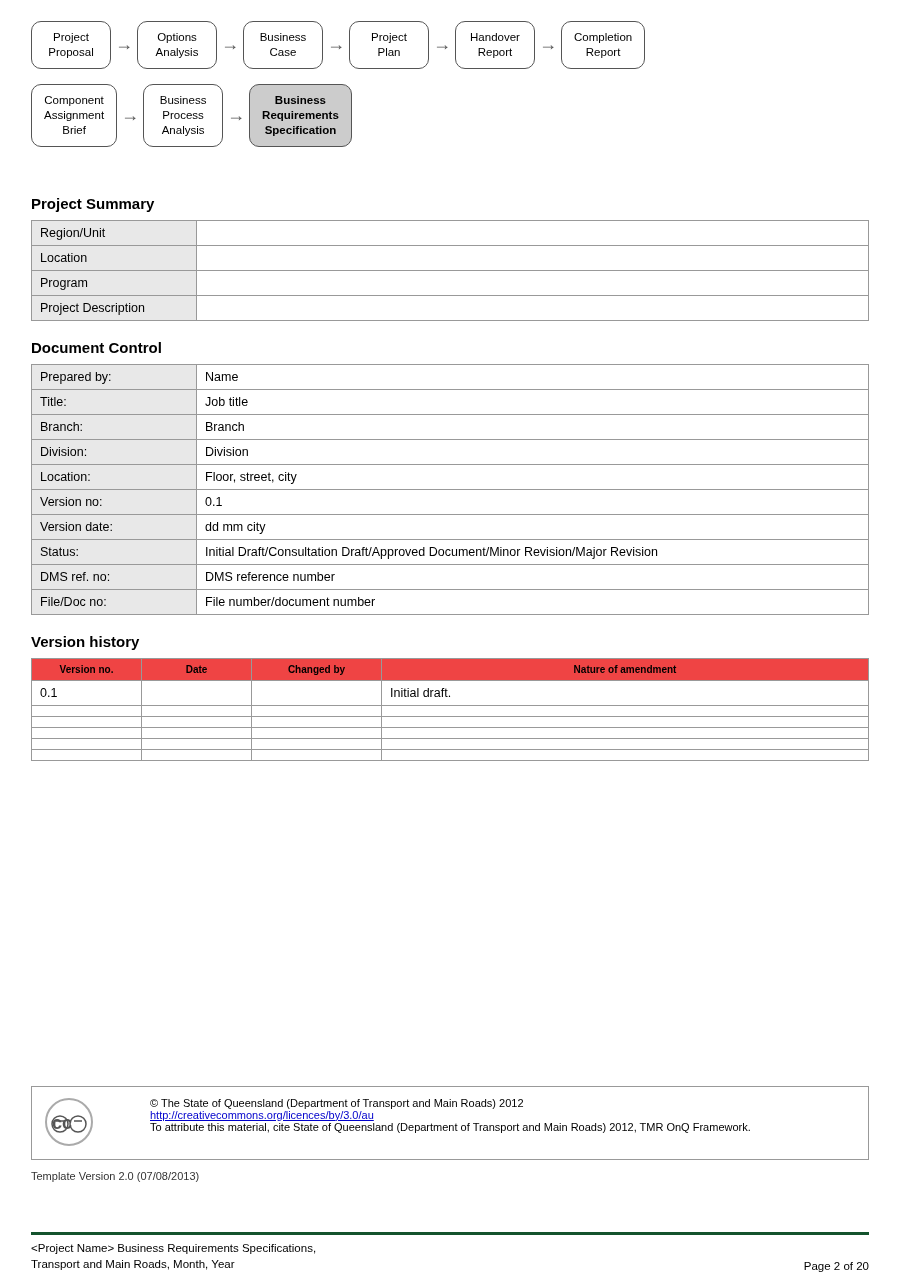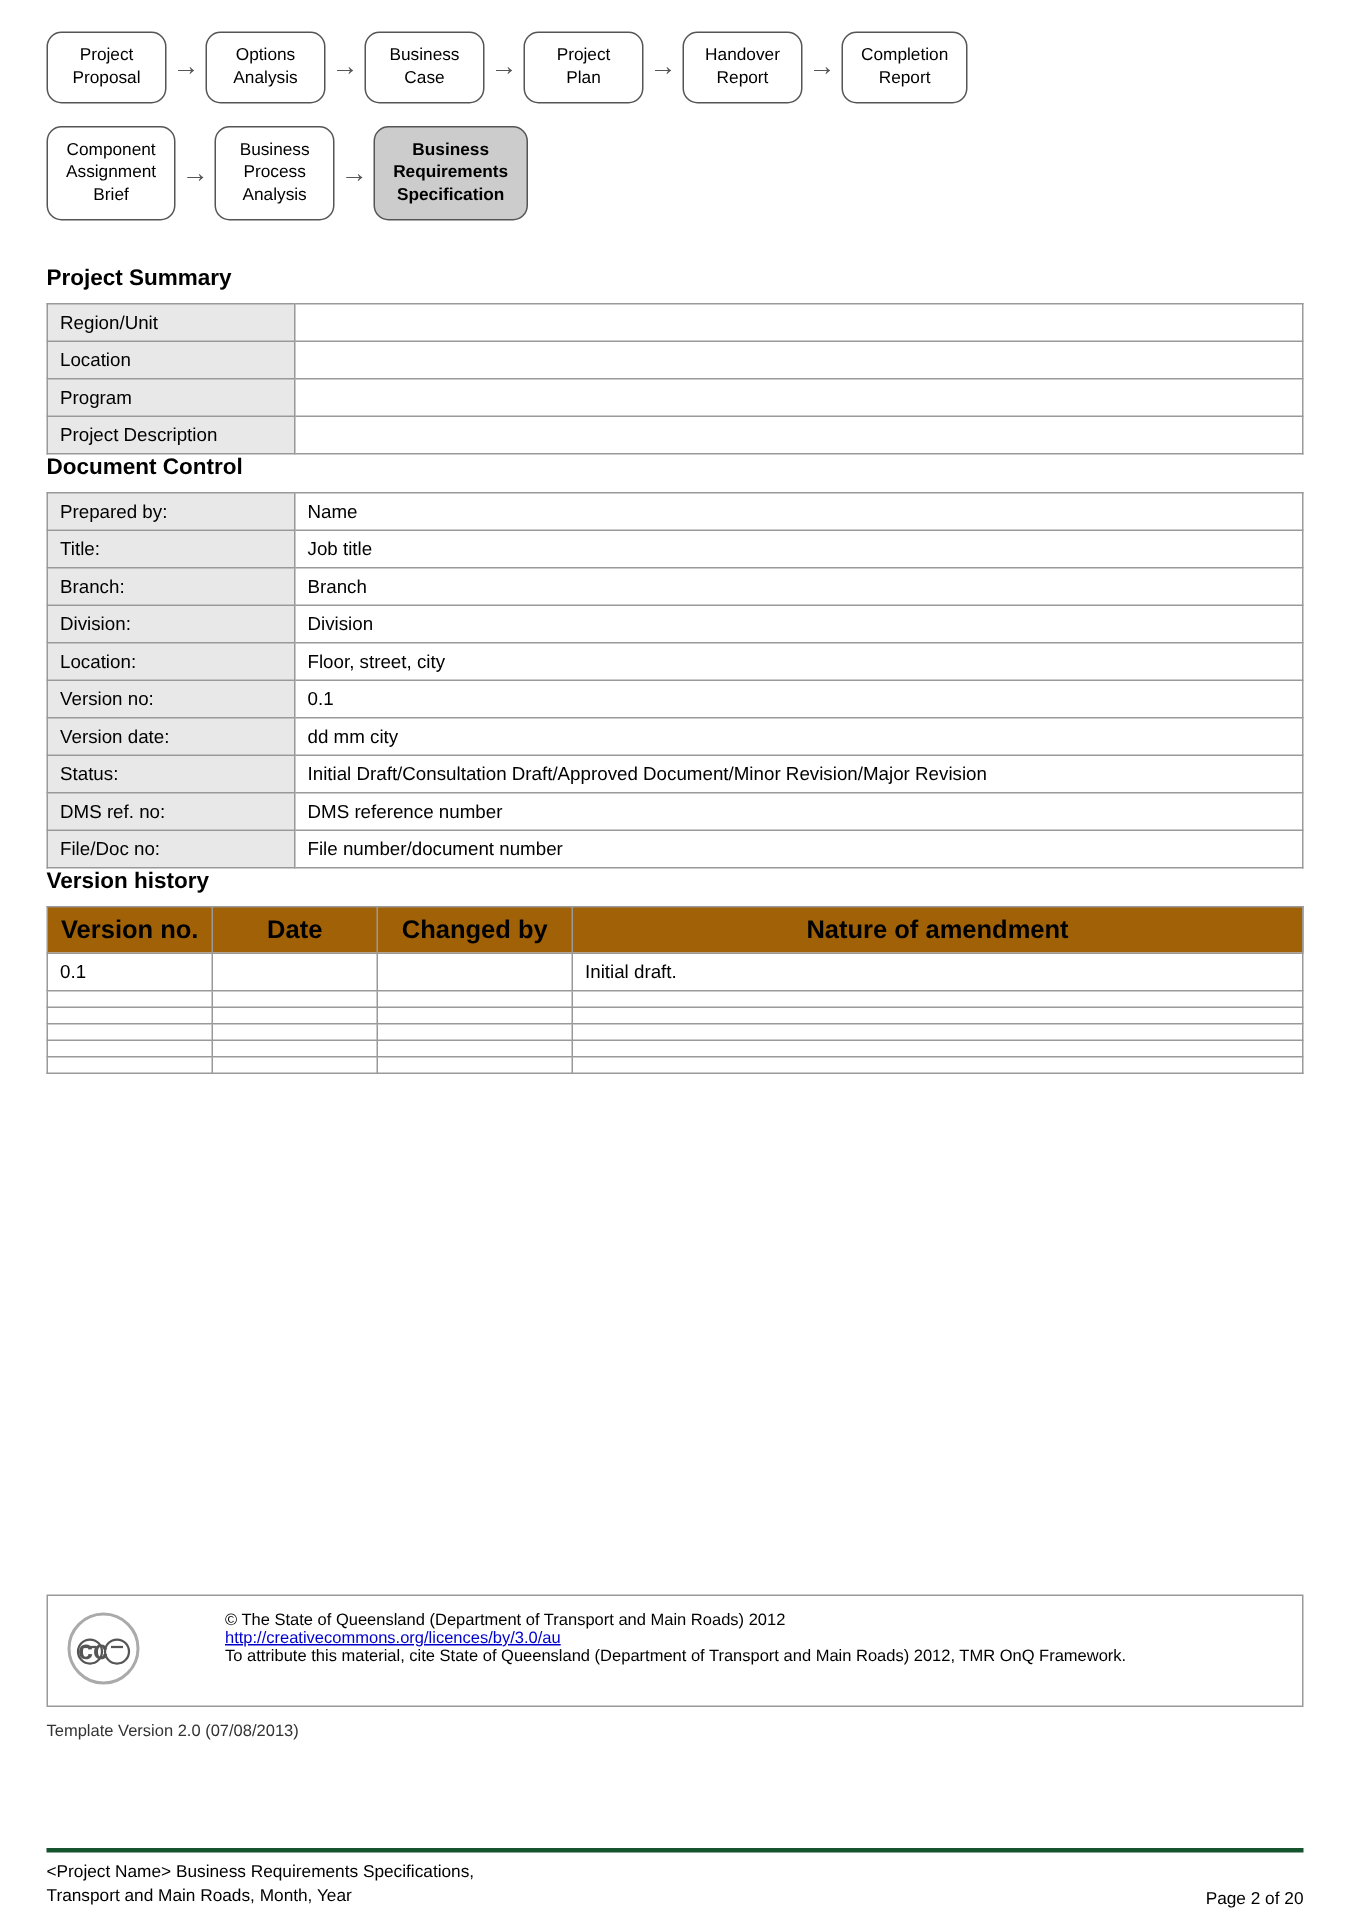--- a/index.html
+++ b/index.html
@@ -63,20 +63,21 @@
     
     .content {
       padding: 10px 30px;
       flex: 1;
     }
 
     .section-title {
       font-size: 15px;
       font-weight: bold;
       margin-bottom: 8px;
+      margin-top: 18px;
     }
 
     
     table {
       width: 100%;
       border-collapse: collapse;
       margin-bottom: 0;
     }
     table td, table th {
       border: 1px solid #999;
@@ -87,24 +88,24 @@
       background: #e8e8e8;
       width: 165px;
       font-weight: normal;
     }
     .value-col {
       background: #fff;
     }
 
     
     .version-table th {
-      background: #a16207;
+      background: #ef4444;
       font-weight: bold;
       text-align: center;
-      font-size: 17px;
+      font-size: 10px;
     }
     .version-table td {
       font-size: 12.5px;
     }
     .version-table .ver-col { width: 110px; }
     .version-table .date-col { width: 110px; }
     .version-table .changed-col { width: 130px; }
     .version-table .nature-col { }
 
     
@@ -123,21 +124,21 @@
       display: flex;
       align-items: flex-start;
       gap: 8px;
     }
     .footer-text-area {
       flex: 1;
       margin-left: 40px;
     }
     .template-version {
       font-size: 11px;
-      margin: 4px 30px 22px 30px;
+      margin: 4px 30px 0 30px;
       color: #333;
     }
 
     
     .bottom-area {
       margin-top: auto;
       padding: 10px 30px 0 30px;
     }
     .bottom-line {
       display: flex;

